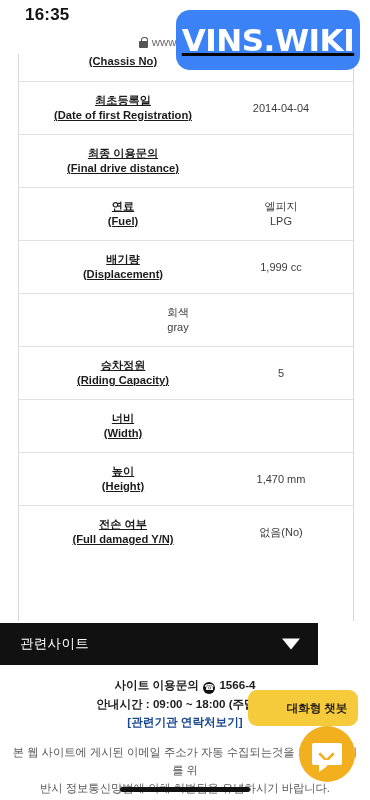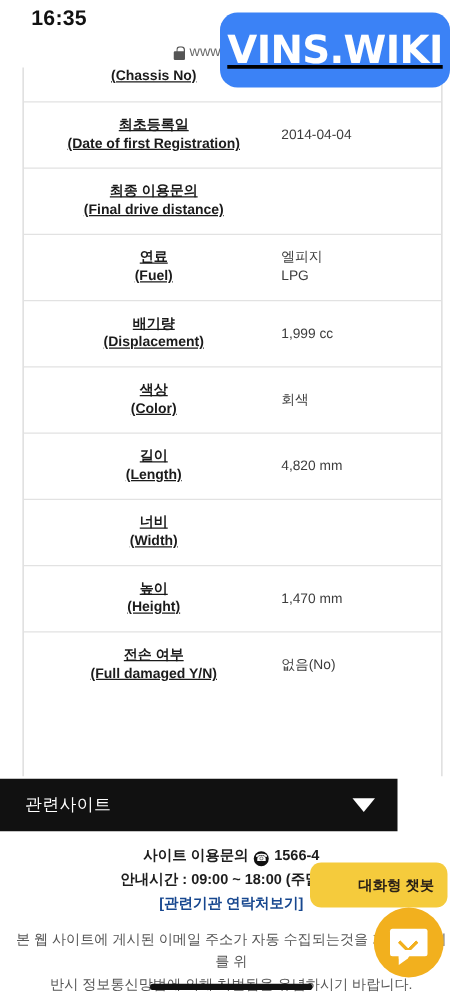--- a/index.html
+++ b/index.html
@@ -51,21 +51,21 @@
   .spec-row:first-child{border-top:none;}
   .spec-row.clipped{height:27px;align-items:flex-start;}
   .spec-label{
     width:206px;flex:0 0 206px;text-align:center;
     font-size:11.2px;font-weight:700;color:#1b1b1b;line-height:1.32;
     padding-left:2px;box-sizing:border-box;text-decoration:underline;
   }
   .spec-label .kr{display:block;}
   .spec-label .en{display:block;}
   .spec-value{
-    flex:1;text-align:left;
+    flex:1;text-align:center;
     font-size:11px;color:#3c3c3c;line-height:1.35;
     padding-right:16px;box-sizing:border-box;
   }
   .spec-value .v2{display:block;}
   .spec-value .v1{display:block;}
   
   .relbar{
     position:absolute;left:0;top:623px;width:318px;height:42px;
     background:#111111;display:flex;align-items:center;
   }
@@ -186,35 +186,32 @@
       <div class="spec-label">
         <span class="kr">배기량</span>
         <span class="en">(Displacement)</span>
       </div>
       <div class="spec-value">
         <span class="v1">1,999 cc</span>
         <span class="v2"></span>
       </div>
     </div>
     <div class="spec-row">
-      <div class="spec-label">
-        <span class="kr">색상</span>
-        <span class="en">(Color)</span>
-      </div>
       <div class="spec-value">
         <span class="v1">회색</span>
-      </div>
-    </div>
-    <div class="spec-row">
-      <div class="spec-label">
-        <span class="kr">길이</span>
-        <span class="en">(Length)</span>
-      </div>
-      <div class="spec-value">
-        <span class="v1">4,820 mm</span>
+        <span class="v2">gray</span>
+      </div>
+    </div>
+    <div class="spec-row">
+      <div class="spec-label">
+        <span class="kr">승차정원</span>
+        <span class="en">(Riding Capacity)</span>
+      </div>
+      <div class="spec-value">
+        <span class="v1">5</span>
         <span class="v2"></span>
       </div>
     </div>
     <div class="spec-row">
       <div class="spec-label">
         <span class="kr">너비</span>
         <span class="en">(Width)</span>
       </div>
     </div>
     <div class="spec-row">

